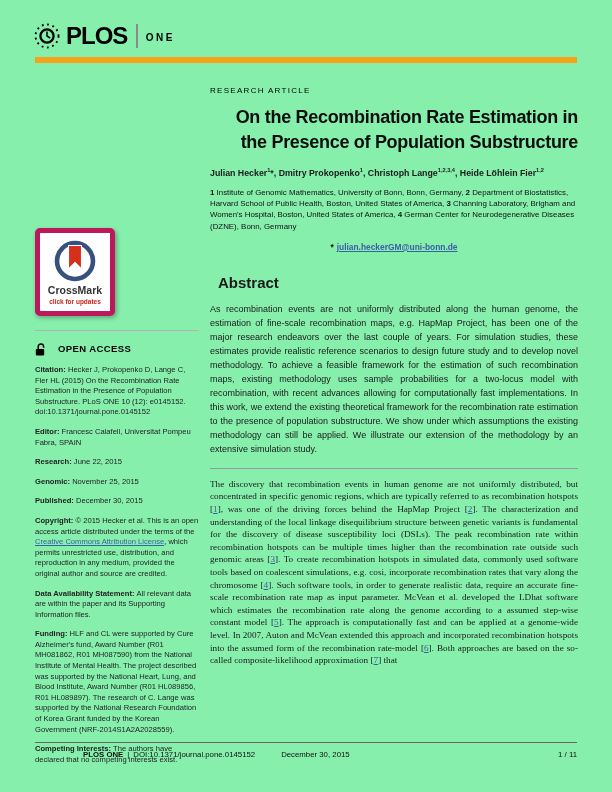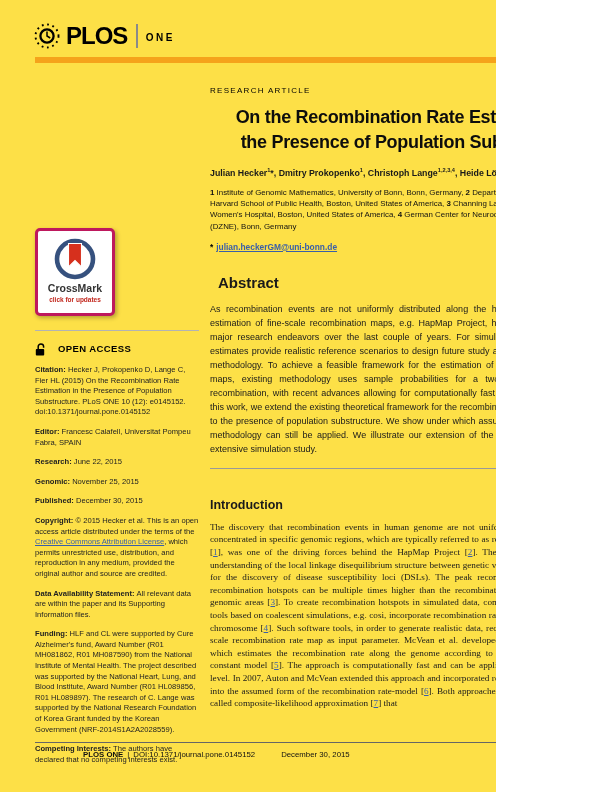--- a/index.html
+++ b/index.html
@@ -1,49 +1,49 @@
 <!DOCTYPE html>
 <html><head>
 <meta charset="utf-8">
 <style>
   html,body { margin:0; padding:0; background:#fff; }
   .page {
-    position:relative; width:496px; height:792px; background:#fde047; overflow:hidden;
+    position:relative; width:612px; height:792px; background:#86efac; overflow:hidden;
     font-family:"Liberation Sans", sans-serif; color:#1a1a1a;
   }
   
   .header-logo { position:absolute; left:33px; top:18px; display:flex; align-items:center; height:36px; }
   .brand { font-size:24px; font-weight:700; letter-spacing:-1px; margin-left:5px; color:#000; }
   .logo-sep { width:1.5px; height:24px; background:#8a8a8a; margin:0 8px 0 9px; }
   .brand-sub { font-size:10px; letter-spacing:2.5px; font-weight:600; color:#000; margin-top:2px; }
   .accent-bar { position:absolute; left:35px; top:57px; width:542px; height:6px; background:#F5A31B; }
   
   .sidebar { position:absolute; left:35px; top:228px; width:164px; font-size:7.6px; line-height:10.6px; color:#222; }
   .crossmark-badge {
-    width:80px; height:88px; border:3px solid #be185d; border-radius:5px; background:#fff;
+    width:80px; height:88px; border:5px solid #be185d; border-radius:5px; background:#fff;
     box-shadow:1.5px 2px 4px rgba(0,0,0,0.28);
     display:flex; flex-direction:column; align-items:center; padding-top:7px; box-sizing:border-box; cursor:pointer;
   }
   .cm-label { font-size:10.5px; font-weight:700; color:#333; margin-top:3px; }
   .cm-sub { font-size:6.5px; color:#C2271D; font-weight:700; margin-top:1px; }
   .sb-divider { border-top:1px solid #b3b3b3; margin:14px 0 12px; width:164px; }
   .open-access { display:flex; align-items:center; gap:12px; font-weight:700; font-size:9.5px; letter-spacing:0.4px; color:#000; }
   .sb-entry { margin:9px 0 0; }
   .sb-entry b { font-weight:700; }
   .lnk { color:#3A5FA8; text-decoration:underline; cursor:pointer; }
   a.lnk { color:#3A5FA8; }
   
   .main { position:absolute; left:210px; top:86px; width:368px; }
   .kicker { font-size:8px; letter-spacing:1.3px; color:#000; }
   .title { font-size:18px; line-height:25px; font-weight:700; letter-spacing:-0.3px; margin:10px 0 0; color:#0d0d0d;text-align:right; }
   .authors { margin:13px 0 0; font-size:8.8px; font-weight:700; white-space:nowrap; }
   .authors sup, .affiliations sup { font-size:64%; }
   sup { vertical-align:super; line-height:0; }
   .affiliations { margin:9px 0 0; font-size:7.9px; line-height:11.2px; color:#111; }
-  .email-line { margin:10px 0 0; font-size:8.4px; font-weight:700; }
+  .email-line { margin:10px 0 0; font-size:8.4px; font-weight:700;text-align:center; }
   .email-marker { color:#000; margin-right:3px; }
   .abstract-h { font-size:15px; font-weight:700; margin:22px 8px 0; }
   .abstract { margin:11px 0 0; font-size:9px; line-height:14px; text-align:justify; }
   .main-divider { border:none; border-top:1px solid #999; margin:12px 0 0; }
   .intro-h { font-size:12.5px; font-weight:700; margin:29px 0 0; }
   .intro { margin:9px 0 0; font-family:"Liberation Serif", serif; font-size:9.2px; line-height:12.6px; text-align:justify; }
   
   .footer { position:absolute; left:35px; width:542px; top:742px; font-size:7.8px; color:#111; }
   .footer-rule { border-top:1px solid #666; margin-bottom:7px; }
   .foot-row { display:flex; align-items:baseline; }
@@ -107,21 +107,20 @@
     <p class="affiliations"><b>1 </b><span>Institute of Genomic Mathematics, University of Bonn, Bonn, Germany, </span><b>2 </b><span>Department of Biostatistics, Harvard School of Public Health, Boston, United States of America, </span><b>3 </b><span>Channing Laboratory, Brigham and Women's Hospital, Boston, United States of America, </span><b>4 </b><span>German Center for Neurodegenerative Diseases (DZNE), Bonn, Germany</span></p>
     <p class="email-line">
       <span class="email-marker">*</span><a class="lnk">julian.heckerGM@uni-bonn.de</a>
     </p>
 
     <h2 class="abstract-h">Abstract</h2>
     <p class="abstract">As recombination events are not uniformly distributed along the human genome, the estimation of fine-scale recombination maps, e.g. HapMap Project, has been one of the major research endeavors over the last couple of years. For simulation studies, these estimates provide realistic reference scenarios to design future study and to develop novel methodology. To achieve a feasible framework for the estimation of such recombination maps, existing methodology uses sample probabilities for a two-locus model with recombination, with recent advances allowing for computationally fast implementations. In this work, we extend the existing theoretical framework for the recombination rate estimation to the presence of population substructure. We show under which assumptions the existing methodology can still be applied. We illustrate our extension of the methodology by an extensive simulation study.</p>
 
     <hr class="main-divider">
 
-    <h3 class="intro-h">Introduction</h3>
     <p class="intro"><span>The discovery that recombination events in human genome are not uniformly distributed, but concentrated in specific genomic regions, which are typically referred to as recombination hotspots [</span><a class="lnk">1</a><span>], was one of the driving forces behind the HapMap Project [</span><a class="lnk">2</a><span>]. The characterization and understanding of the local linkage disequilibrium structure between genetic variants is fundamental for the discovery of disease susceptibility loci (DSLs). The peak recombination rate within recombination hotspots can be multiple times higher than the recombination rate outside such genomic areas [</span><a class="lnk">3</a><span>]. To create recombination hotspots in simulated data, commonly used software tools based on coalescent simulations, e.g. cosi, incorporate recombination rates that vary along the chromosome [</span><a class="lnk">4</a><span>]. Such software tools, in order to generate realistic data, require an accurate fine-scale recombination rate map as input parameter. McVean et al. developed the LDhat software which estimates the recombination rate along the genome according to a assumed step-wise constant model [</span><a class="lnk">5</a><span>]. The approach is computationally fast and can be applied at a genome-wide level. In 2007, Auton and McVean extended this approach and incorporated recombination hotspots into the assumed form of the recombination rate-model [</span><a class="lnk">6</a><span>]. Both approaches are based on the so-called composite-likelihood approximation [</span><a class="lnk">7</a><span>] that</span></p>
   </main>
 
   <div class="footer">
     <div class="footer-rule"></div>
     <div class="foot-row">
       <span class="f-journal">PLOS ONE</span>
       <span class="f-sep">|</span>
       <span>DOI:10.1371/journal.pone.0145152</span>
       <span class="f-date">December 30, 2015</span>

